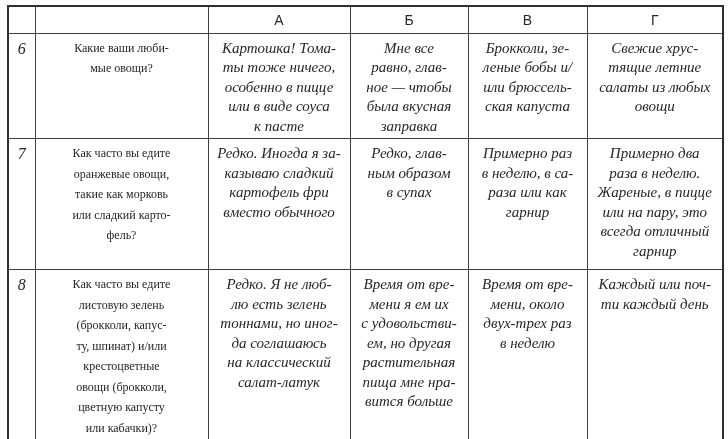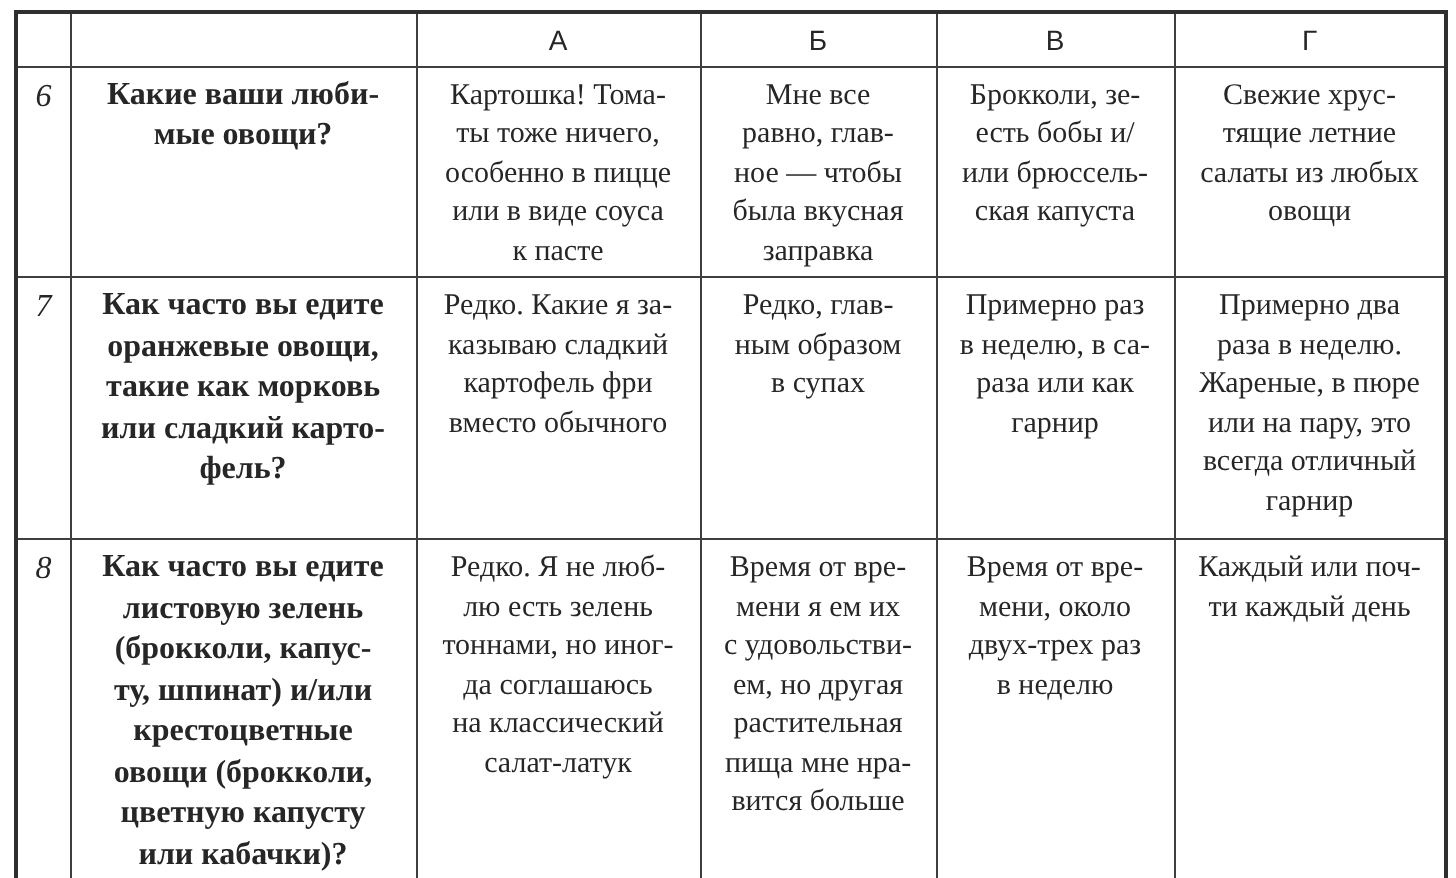--- a/index.html
+++ b/index.html
@@ -40,26 +40,27 @@
     white-space: nowrap;
     padding: 0;
   }
   td.num {
     font-style: italic;
     font-size: 16px;
     line-height: 21px;
     padding-top: 4px;
   }
   td.question {
-    font-weight: bold;
-    font-size: 16px;
+    font-weight: normal;
+    font-size: 12px;
     line-height: 20.5px;
     padding-top: 4px;
   }
   td.answer {
+    font-style: italic;
     font-size: 15px;
     line-height: 19.5px;
     padding-top: 5px;
   }
   tr.row-6  { height: 100px; }
   tr.row-7  { height: 131px; }
   tr.row-8  { height: 168px; }
   col.c-num { width: 27px; }
   col.c-q   { width: 173px; }
   col.c-a   { width: 142px; }
@@ -97,49 +98,49 @@
 ты тоже ничего,
 особенно в пицце
 или в виде соуса
 к пасте</td>
       <td class="answer">Мне все
 равно, глав-
 ное — чтобы
 была вкусная
 заправка</td>
       <td class="answer">Брокколи, зе-
-есть бобы и/
+леные бобы и/
 или брюссель-
 ская капуста</td>
       <td class="answer">Свежие хрус-
 тящие летние
 салаты из любых
 овощи</td>
     </tr>
     <tr class="row-7">
       <td class="num">7</td>
       <td class="question">Как часто вы едите
 оранжевые овощи,
 такие как морковь
 или сладкий карто-
 фель?</td>
-      <td class="answer">Редко. Какие я за-
+      <td class="answer">Редко. Иногда я за-
 казываю сладкий
 картофель фри
 вместо обычного</td>
       <td class="answer">Редко, глав-
 ным образом
 в супах</td>
       <td class="answer">Примерно раз
 в неделю, в са-
 раза или как
 гарнир</td>
       <td class="answer">Примерно два
 раза в неделю.
-Жареные, в пюре
+Жареные, в пицце
 или на пару, это
 всегда отличный
 гарнир</td>
     </tr>
     <tr class="row-8">
       <td class="num">8</td>
       <td class="question">Как часто вы едите
 листовую зелень
 (брокколи, капус-
 ту, шпинат) и/или

